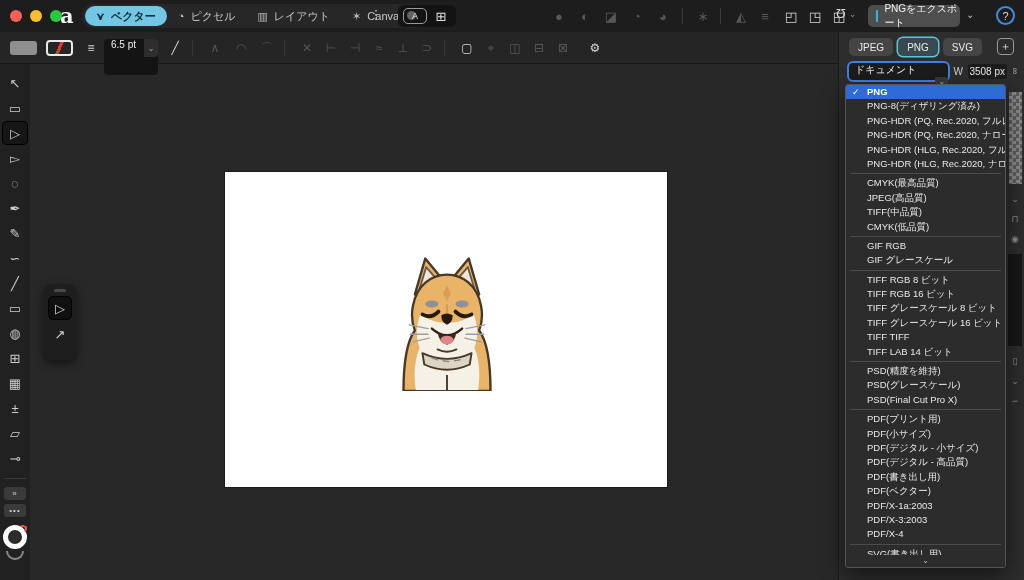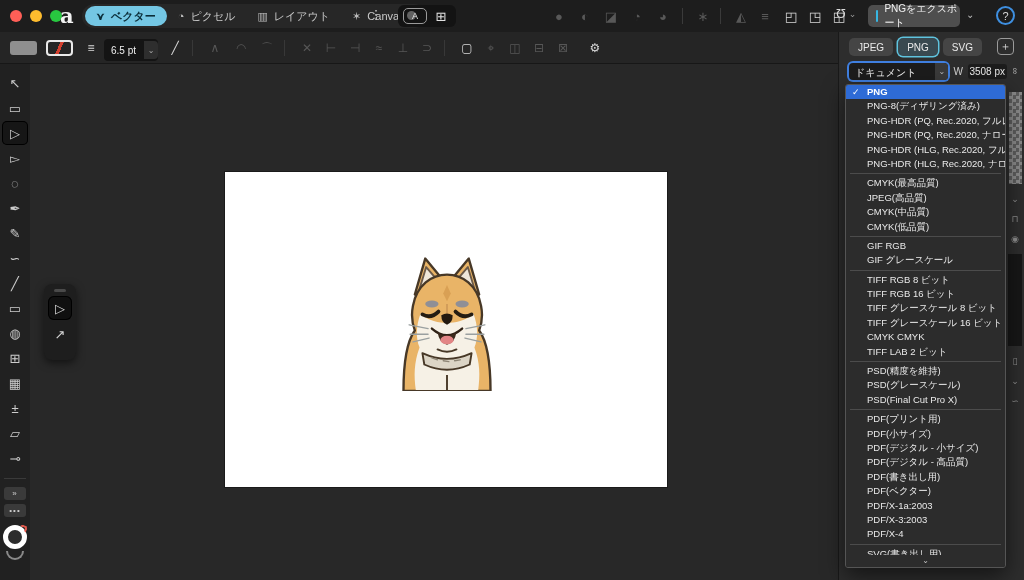--- a/index.html
+++ b/index.html
@@ -34,21 +34,21 @@
   .expchev{position:absolute;left:966px;top:9px;font-size:10px;color:#bdbdbd;}
   .helpbtn{position:absolute;left:996px;top:6px;width:19px;height:19px;border:2px solid #3e8fe0;border-radius:50%;color:#d8d8d8;font-size:11px;display:flex;align-items:center;justify-content:center;}
 
   
   .ctxbar{position:absolute;left:0;top:32px;width:1024px;height:32px;background:#252525;border-bottom:1px solid #171717;z-index:20;}
   .fillsw{position:absolute;left:10px;top:9px;width:27px;height:14px;background:#8f8f8f;border-radius:3px;}
   .strokesw{position:absolute;left:46px;top:8px;width:27px;height:16px;border:2px solid #e9e9e9;border-radius:4px;background:linear-gradient(115deg,transparent 44%,#d4402f 44%,#d4402f 56%,transparent 56%);}
   .cico{position:absolute;top:7px;width:22px;height:18px;display:flex;align-items:center;justify-content:center;font-size:12px;color:#575757;}
   .cico.lit{color:#d9d9d9;}
   .csep{position:absolute;top:8px;width:1px;height:16px;background:#383838;}
-  .swfield{position:absolute;left:104px;top:7px;width:54px;height:22px;background:#141414;border-radius:4px;display:flex;align-items:center;font-size:10px;color:#eee;padding-left:7px;}
+  .swfield{position:absolute;left:104px;top:7px;width:54px;height:36px;background:#141414;border-radius:4px;display:flex;align-items:flex-start;font-size:10px;color:#eee;padding-left:7px;}
   .swfield .chev{margin-left:auto;width:14px;height:18px;background:#2e2e2e;border-radius:0 4px 4px 0;font-size:8px;color:#aaa;display:flex;align-items:center;justify-content:center;}
 
   
   .lbar{position:absolute;left:0;top:64px;width:30px;height:516px;background:#212121;z-index:15;}
   .ltool{width:26px;height:24px;margin:1px auto;display:flex;align-items:center;justify-content:center;color:#cdcdcd;font-size:13px;border-radius:5px;}
   .ltool.on{background:#161616;box-shadow:inset 0 0 0 1px #000;}
   .lsep{width:22px;height:1px;background:#3a3a3a;margin:8px auto;}
   .lsmall{width:22px;height:13px;margin:4px auto;background:#3a3a3a;border-radius:3px;color:#cfcfcf;font-size:8px;display:flex;align-items:center;justify-content:center;letter-spacing:1px;}
   .cwheel{width:24px;height:24px;margin:8px auto 0;border:5px solid #fff;border-radius:50%;background:#2c2c2c;position:relative;}
   .cwheel .tick{position:absolute;right:-5px;top:-5px;width:8px;height:8px;border-radius:50%;border:2px solid #e05a4e;border-left-color:transparent;border-bottom-color:transparent;transform:rotate(10deg);}
@@ -65,21 +65,21 @@
   .artboard{position:absolute;left:195px;top:108px;width:442px;height:315px;background:#ffffff;box-shadow:0 0 0 1px rgba(0,0,0,.35);}
   .shiba{position:absolute;left:163px;top:79px;width:118px;height:140px;}
 
   
   .panel{position:absolute;left:838px;top:32px;width:186px;height:548px;background:#2d2d2d;border-left:1px solid #191919;z-index:25;}
   .ftabs{position:absolute;left:10px;top:6px;display:flex;gap:5px;}
   .ftab{height:18px;padding:0 9px;background:#454545;border-radius:5px;font-size:10px;color:#eaeaea;display:flex;align-items:center;}
   .ftab.active{background:#394950;box-shadow:0 0 0 1.5px #5fc3de;}
   .addbtn{position:absolute;right:10px;top:6px;width:17px;height:17px;border:1px solid #9a9a9a;border-radius:4px;color:#d9d9d9;font-size:11px;display:flex;align-items:center;justify-content:center;}
   .fieldrow{position:absolute;left:10px;top:30px;right:6px;height:18px;display:flex;align-items:center;gap:5px;}
-  .select{width:112px;height:17px;background:#1c1c1c;border-radius:4px;box-shadow:0 0 0 2px #3f7fe0;display:flex;align-items:flex-end;font-size:10px;color:#eee;padding-left:6px;}
+  .select{width:112px;height:17px;background:#1c1c1c;border-radius:4px;box-shadow:0 0 0 2px #3f7fe0;display:flex;align-items:flex-start;font-size:10px;color:#eee;padding-left:6px;flex-direction:column;}
   .select .chev{margin-left:auto;width:13px;height:17px;background:#3a3a3a;border-radius:0 4px 4px 0;font-size:8px;color:#bbb;display:flex;align-items:center;justify-content:center;}
   .wlab{font-size:10px;color:#cfcfcf;}
   .wfield{width:44px;height:15px;background:#1c1c1c;border-radius:3px;font-size:10px;color:#e8e8e8;display:flex;align-items:center;justify-content:center;}
   .chain{font-size:9px;color:#bdbdbd;transform:rotate(90deg);}
   .sideicons{position:absolute;right:0px;top:52px;width:18px;bottom:0;display:flex;flex-direction:column;align-items:center;gap:10px;padding-top:8px;}
   .checker{width:13px;height:92px;background:repeating-conic-gradient(#8a8a8a 0 25%,#5e5e5e 0 50%) 0 0/7px 7px;}
   .sic{font-size:9px;color:#8f8f8f;}
   .darkblock{width:14px;height:92px;background:#171717;}
 
   
@@ -414,21 +414,21 @@
         <span>CMYK(最高品質)</span>
       </div>
 
       <div class="row">
         <span class="chk"></span>
         <span>JPEG(高品質)</span>
       </div>
 
       <div class="row">
         <span class="chk"></span>
-        <span>CMYK(中品質)</span>
+        <span>TIFF(中品質)</span>
       </div>
 
       <div class="row">
         <span class="chk"></span>
         <span>CMYK(低品質)</span>
       </div>
 
       <div class="row sep">
         <span class="chk"></span>
         <span></span>
@@ -464,26 +464,26 @@
         <span>TIFF グレースケール 8 ビット</span>
       </div>
 
       <div class="row">
         <span class="chk"></span>
         <span>TIFF グレースケール 16 ビット</span>
       </div>
 
       <div class="row">
         <span class="chk"></span>
-        <span>CMYK CMYK</span>
-      </div>
-
-      <div class="row">
-        <span class="chk"></span>
-        <span>TIFF LAB 2 ビット</span>
+        <span>TIFF TIFF</span>
+      </div>
+
+      <div class="row">
+        <span class="chk"></span>
+        <span>TIFF LAB 14 ビット</span>
       </div>
 
       <div class="row sep">
         <span class="chk"></span>
         <span></span>
       </div>
 
       <div class="row">
         <span class="chk"></span>
         <span>PSD(精度を維持)</span>

